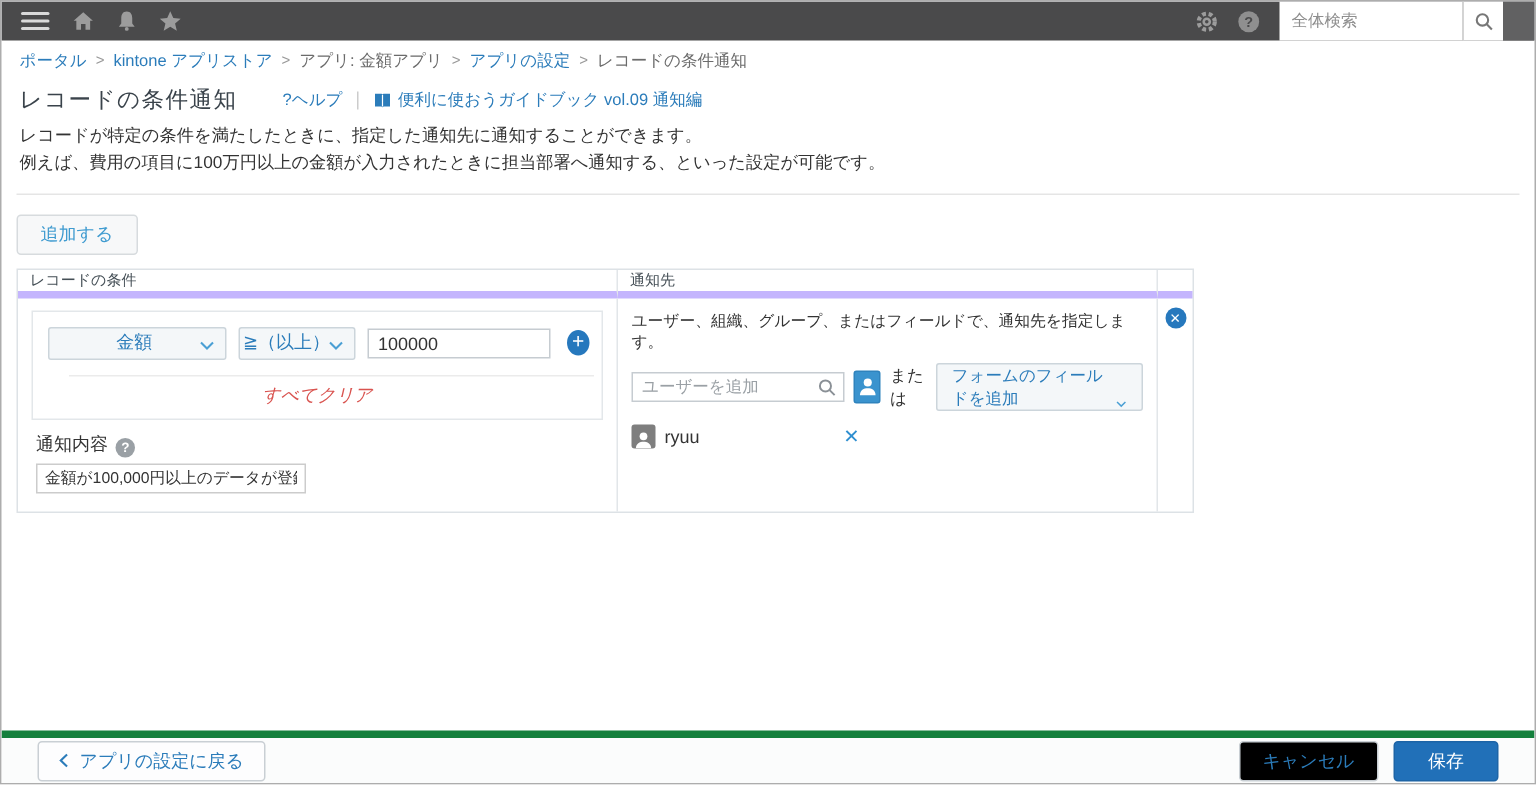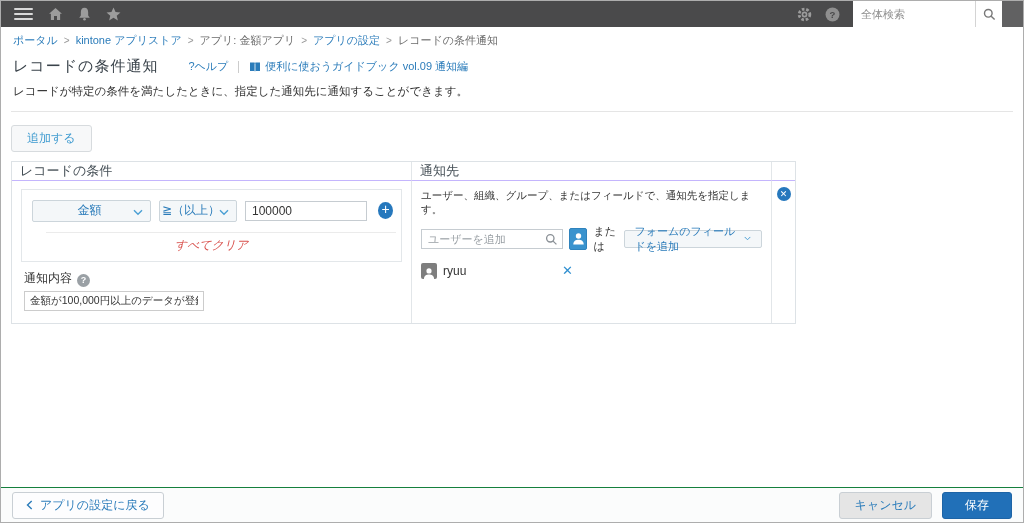--- a/index.html
+++ b/index.html
@@ -36,21 +36,21 @@
   .guide-link { display:flex; align-items:center; gap:4px; font-size:11px; color:#2b7cba; cursor:pointer; }
   .desc { padding:7px 12px 0; font-size:11.5px; color:#333; line-height:1.55; }
   .top-hr { border:0; border-top:1px solid #e5e5e5; margin:10px 10px 0; }
 
   .add-btn { margin:13px 0 0 10px; display:inline-block; padding:4px 15px; background:#f7f8f9;
              border:1px solid #d7dbde; border-radius:3px; color:#3f9bd0; font-size:12px; cursor:pointer; }
 
   
   .cond-table { margin:9px 0 0 10px; width:785px; border:1px solid #dde2e6;
                 display:grid; grid-template-columns:400px 360px 23px; grid-template-rows:19px auto; }
-  .th { border-bottom:1px solid #c4b5fd; font-size:13px; color:#454f56; padding:0 8px;
+  .th { border-bottom:5px solid #c4b5fd; font-size:10px; color:#454f56; padding:0 8px;
         display:flex; align-items:center; }
   .b-right { border-right:1px solid #e2e6e9; }
   .td-cond { padding-bottom:12px; }
   .td-dest { padding:8px 9px; }
   .td-close { padding-top:6px; display:flex; justify-content:center; align-items:flex-start; }
 
   .cond-box { margin:8px 9px 0; border:1px solid #e3e7ea; }
   .cond-controls { display:flex; align-items:center; gap:8px; padding:10px 8px 0 10px; }
   .select { height:22px; background:#f4f7f9; border:1px solid #ccd5db; border-radius:2px;
             display:flex; align-items:center; justify-content:center; color:#2b7cba;
@@ -75,38 +75,38 @@
   .dest-instruction { font-size:10.5px; color:#333; }
   .dest-row { display:flex; align-items:center; gap:6px; margin-top:7px; }
   .user-search { position:relative; }
   .user-search input { width:142px; height:20px; padding:2px 22px 2px 6px; border:1px solid #c6ccd1;
                        font-size:11px; font-family:inherit; outline:none; color:#333; }
   .user-search input::placeholder { color:#9aa0a5; }
   .user-search .mag { position:absolute; right:5px; top:4px; }
   .person-btn { width:25px; height:22px; background:#3a93ce; border:1px solid #2f83bd; border-radius:2px;
                 display:flex; align-items:center; justify-content:center; cursor:pointer; }
   .or-label { font-size:11px; color:#333; }
-  .form-field-btn { height:18px; padding:0 10px; background:#f4f7f9; border:1px solid #ccd5db;
-                    border-radius:2px; display:flex; align-items:center; gap:8px; color:#2b7cba;
+  .form-field-btn { height:32px; padding:0 10px; background:#f4f7f9; border:1px solid #ccd5db;
+                    border-radius:2px; display:flex; align-items:flex-end; gap:8px; color:#2b7cba;
                     font-size:11px; cursor:pointer; }
   .user-chip { display:flex; align-items:center; gap:6px; margin-top:9px; width:152px; }
   .avatar { width:16px; height:16px; background:#7e7e7e; border-radius:2px; display:flex;
             align-items:flex-end; justify-content:center; overflow:hidden; }
   .user-name { font-size:12px; color:#333; flex:1; }
   .chip-x { color:#2f8fd0; font-size:13px; font-weight:bold; cursor:pointer; line-height:1; }
   .row-close-btn { width:14px; height:14px; border-radius:50%; background:#2678bd; color:#fff;
                    font-size:9px; font-weight:bold; line-height:14px; text-align:center; cursor:pointer; }
 
   
   .footer { position:absolute; left:0; right:0; bottom:0; height:35px; background:#fbfcfc;
-            border-top:1px solid #15803d; display:flex; align-items:center; padding:0 11px; }
+            border-top:5px solid #15803d; display:flex; align-items:center; padding:0 24px; }
   .back-btn { display:flex; align-items:center; gap:7px; padding:4px 13px; background:#fdfdfe;
               border:1px solid #c9cfd4; border-radius:3px; color:#2b7cba; font-size:12px; cursor:pointer; }
   .footer-right { margin-left:auto; display:flex; gap:10px; }
-  .cancel-btn { padding:4px 15px; background:#e5e5e5; border:1px solid #c9cfd4; border-radius:3px;
+  .cancel-btn { padding:4px 15px; background:#000000; border:1px solid #c9cfd4; border-radius:3px;
                 color:#2b7cba; font-size:12px; cursor:pointer; }
   .save-btn { padding:4px 22px; background:#2170b8; border:1px solid #1d64a6; border-radius:3px;
               color:#fff; font-size:12px; cursor:pointer; }
 </style>
 </head>
 <body>
 
 <div class="app">
 
   
@@ -180,20 +180,21 @@
     <span class="guide-link">
       <svg width="12" height="12" viewBox="0 0 12 12">
           <path d="M1 1.5H5C5.7 1.5 6 2 6 2C6 2 6.3 1.5 7 1.5H11V10H6.9C6.3 10 6 10.6 6 10.6C6 10.6 5.7 10 5.1 10H1Z" fill="#2b7cba"></path>
           <line x1="6" y1="2.4" x2="6" y2="10" stroke="#fff" stroke-width="0.8"></line>
         </svg>
       <span>便利に使おうガイドブック vol.09 通知編</span>
     </span>
   </div>
   <div class="desc">
     <div>レコードが特定の条件を満たしたときに、指定した通知先に通知することができます。</div>
+    <div>例えば、費用の項目に100万円以上の金額が入力されたときに担当部署へ通知する、といった設定が可能です。</div>
   </div>
   <hr class="top-hr">
 
   <button class="add-btn">追加する</button>
 
   
   <div class="cond-table">
     <div class="th b-right">レコードの条件</div>
     <div class="th b-right">通知先</div>
     <div class="th"></div>

